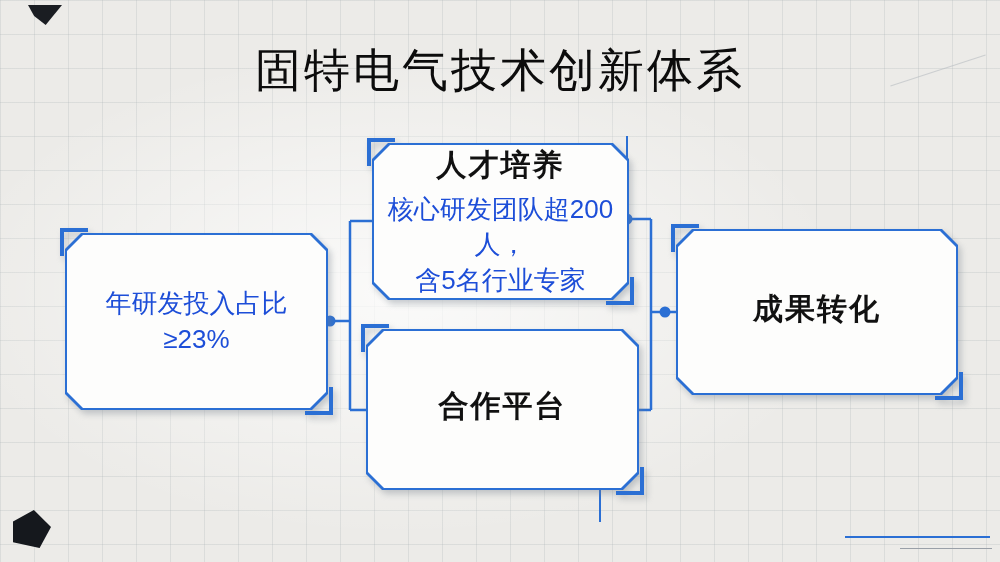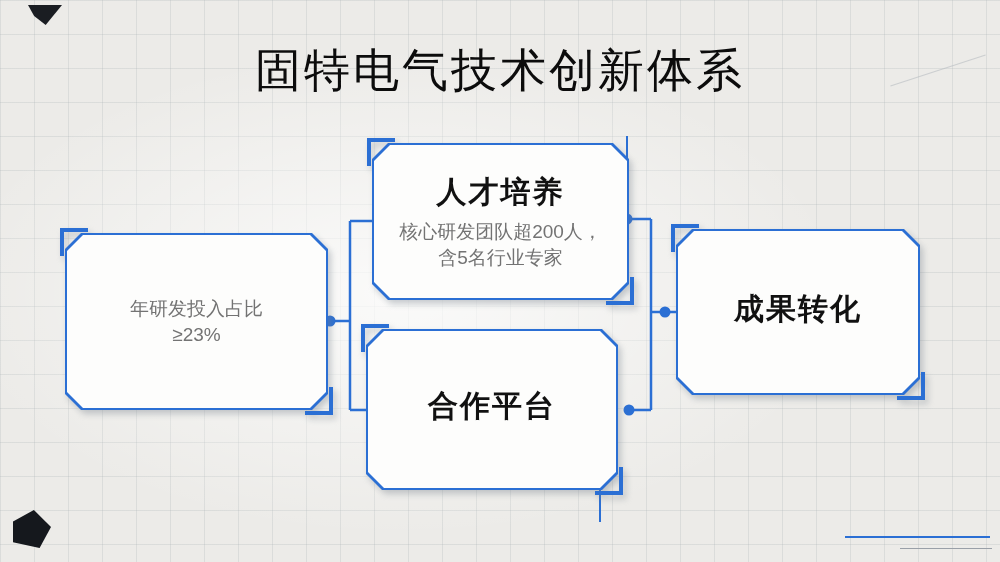--- a/index.html
+++ b/index.html
@@ -67,39 +67,39 @@
   }
   .card-title {
     margin: 0 0 6px 0;
     font-size: 30px;
     font-weight: 800;
     color: #111;
     letter-spacing: 2px;
   }
   .card-desc {
     margin: 0;
-    font-size: 19px;
+    font-size: 26px;
     line-height: 1.35;
-    color: #737373;
+    color: #1d4ed8;
     white-space: pre-line;
   }
 
   .bracket {
     position: absolute;
     width: 24px;
     height: 24px;
   }
   .bracket.tl { top: -5px; left: -5px; border-top: 4px solid #2b6fd4; border-left: 4px solid #2b6fd4; }
   .bracket.br { bottom: -5px; right: -5px; border-bottom: 4px solid #2b6fd4; border-right: 4px solid #2b6fd4; }
 
   
   #card-rnd        { left: 65px;  top: 233px; width: 263px; height: 177px; }
   #card-talent     { left: 372px; top: 143px; width: 257px; height: 157px; }
-  #card-platform   { left: 366px; top: 329px; width: 252px; height: 161px; }
-  #card-conversion { left: 676px; top: 229px; width: 244px; height: 166px; }
+  #card-platform   { left: 366px; top: 329px; width: 273px; height: 161px; }
+  #card-conversion { left: 676px; top: 229px; width: 282px; height: 166px; }
 
   
   .deco { position: absolute; }
   .deco-top-left {
     left: 28px; top: 5px; width: 34px; height: 20px;
     background: #1a1d22;
     clip-path: polygon(0 0, 100% 0, 52% 100%, 18% 55%);
   }
   .deco-bottom-left {
     left: 13px; top: 510px; width: 38px; height: 38px;

